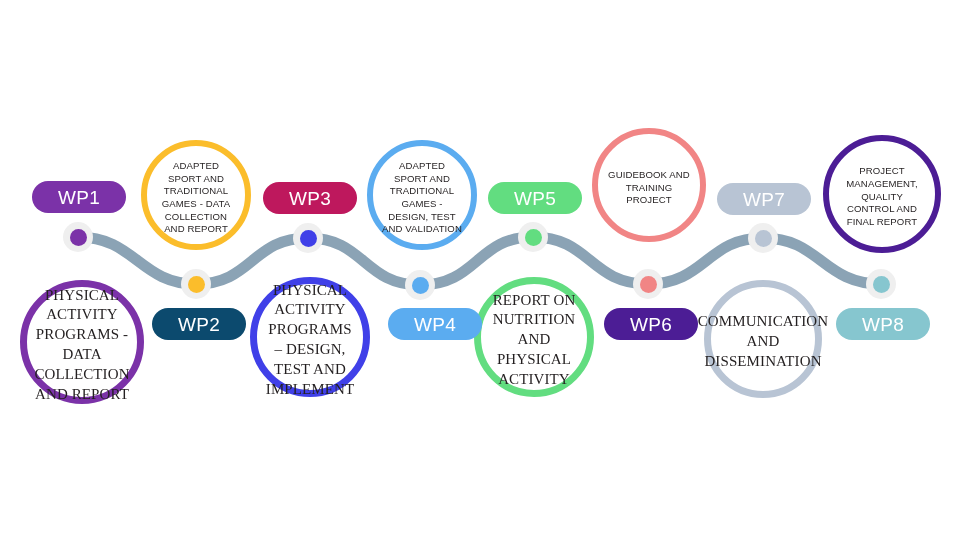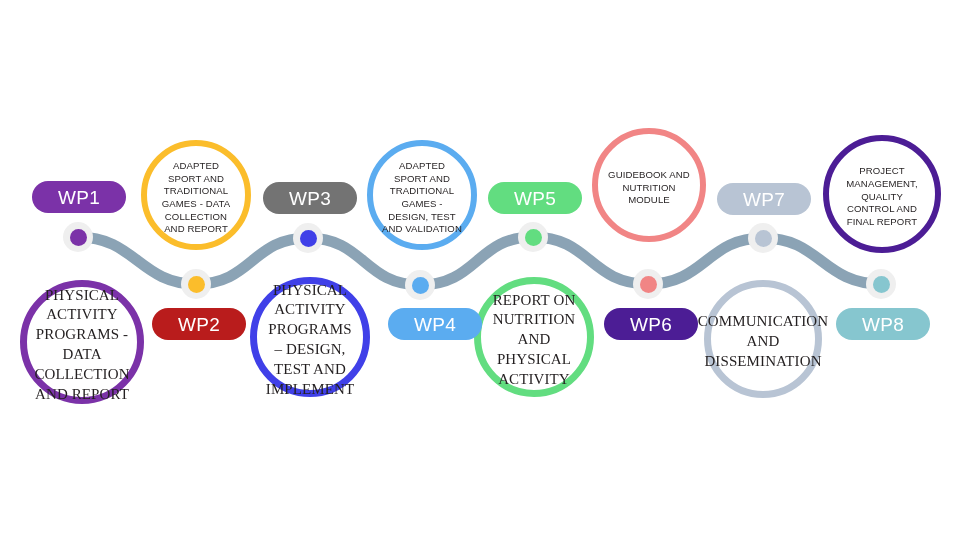--- a/index.html
+++ b/index.html
@@ -114,25 +114,25 @@
   <div class="wp-circle big" style="left:20px; top:280px; width:124px; height:124px; border:7px solid #7b32a8;">
     <div class="circle-text">PHYSICAL ACTIVITY PROGRAMS - DATA COLLECTION AND REPORT</div>
   </div>
 
   <div class="wp-circle" style="left:141px; top:140px; width:110px; height:110px; border:6px solid #fbbd2b;">
     <div class="circle-text">ADAPTED SPORT AND TRADITIONAL GAMES - DATA COLLECTION AND REPORT</div>
   </div>
   <div class="wp-node" style="left:181px; top:269px;">
     <span class="node-core" style="background:#fbbd2b;"></span>
   </div>
-  <div class="wp-pill" style="left:152px; top:308px; background:#b91c1c;">
+  <div class="wp-pill" style="left:152px; top:308px; background:#0c4a6e;">
     <span>WP2</span>
   </div>
 
-  <div class="wp-pill" style="left:263px; top:182px; background:#737373;">
+  <div class="wp-pill" style="left:263px; top:182px; background:#be185d;">
     <span>WP3</span>
   </div>
   <div class="wp-node" style="left:293px; top:223px;">
     <span class="node-core" style="background:#4040e8;"></span>
   </div>
   <div class="wp-circle big" style="left:250px; top:277px; width:120px; height:120px; border:7px solid #4040e8;">
     <div class="circle-text">PHYSICAL ACTIVITY PROGRAMS – DESIGN, TEST AND IMPLEMENT</div>
   </div>
 
   <div class="wp-circle" style="left:367px; top:140px; width:110px; height:110px; border:6px solid #5bacf0;">
@@ -149,21 +149,21 @@
     <span>WP5</span>
   </div>
   <div class="wp-node" style="left:518px; top:222px;">
     <span class="node-core" style="background:#62dd80;"></span>
   </div>
   <div class="wp-circle big" style="left:474px; top:277px; width:120px; height:120px; border:7px solid #62dd80;">
     <div class="circle-text">REPORT ON NUTRITION AND PHYSICAL ACTIVITY</div>
   </div>
 
   <div class="wp-circle" style="left:592px; top:128px; width:114px; height:114px; border:6px solid #f18585;">
-    <div class="circle-text">GUIDEBOOK AND NUTRITION MODULE</div>
+    <div class="circle-text">GUIDEBOOK AND TRAINING PROJECT</div>
   </div>
   <div class="wp-node" style="left:633px; top:269px;">
     <span class="node-core" style="background:#f18585;"></span>
   </div>
   <div class="wp-pill" style="left:604px; top:308px; background:#4c1d95;">
     <span>WP6</span>
   </div>
 
   <div class="wp-pill" style="left:717px; top:183px; background:#b8c4d4;">
     <span>WP7</span>

